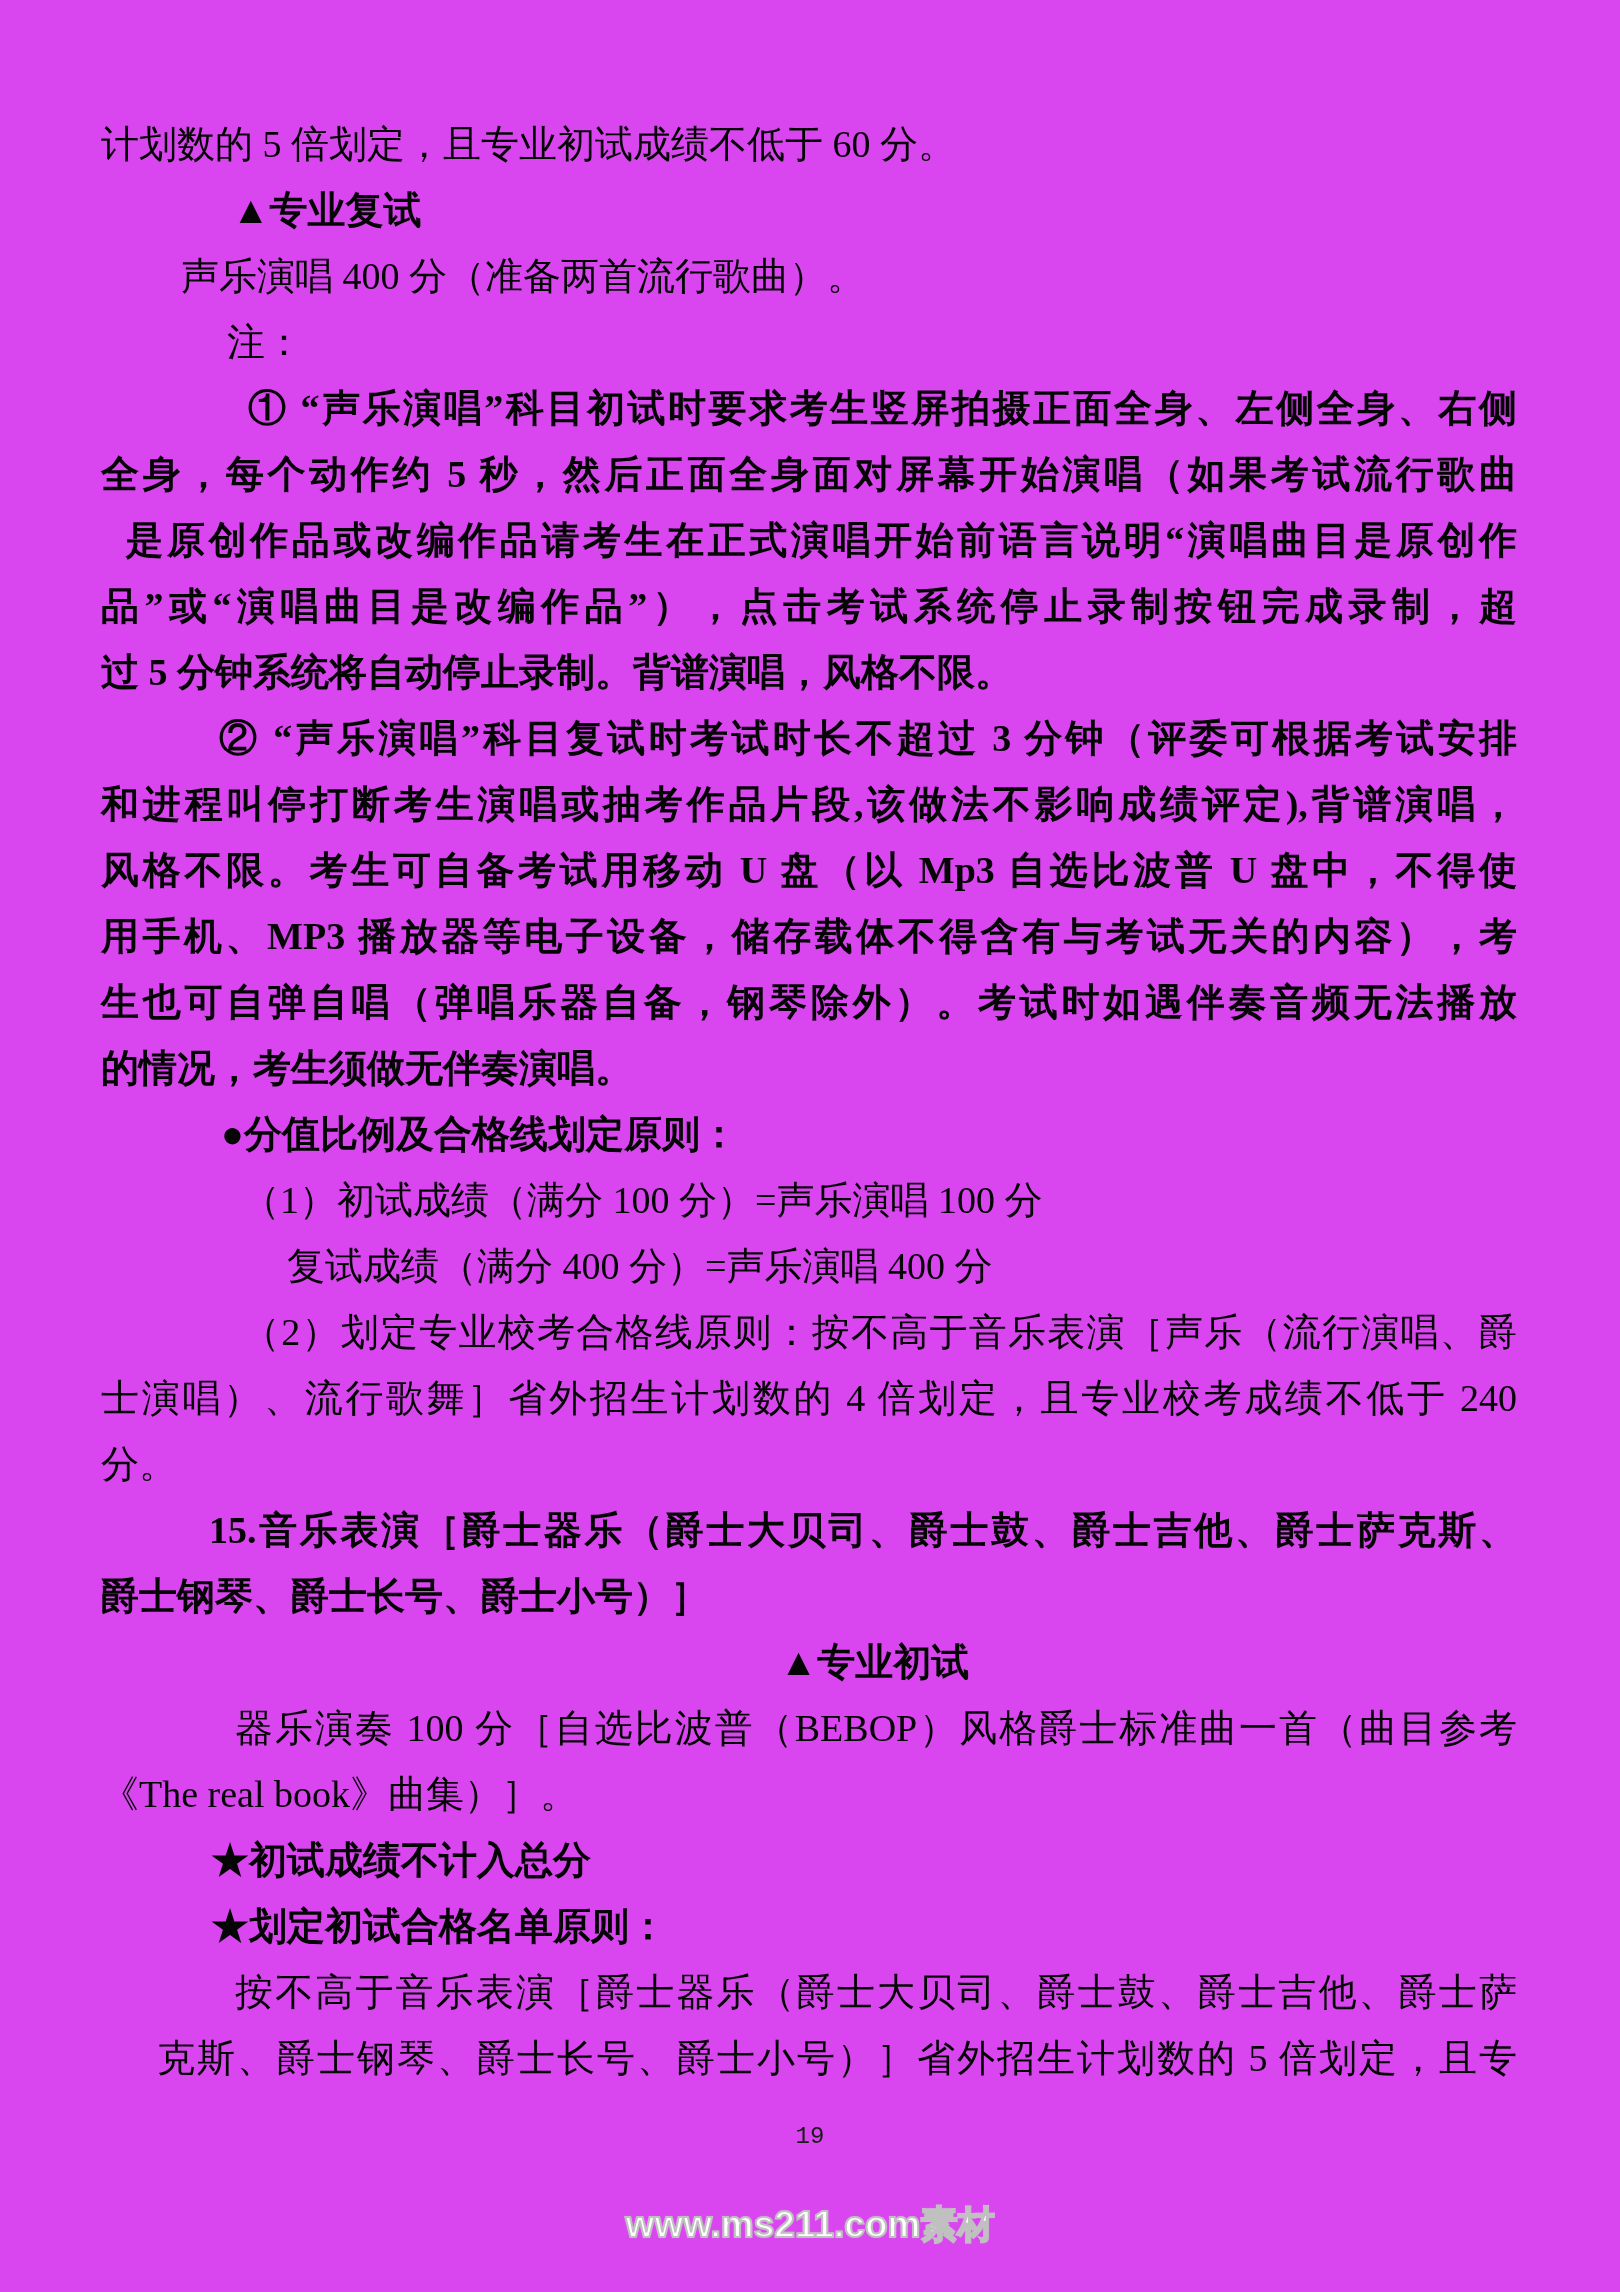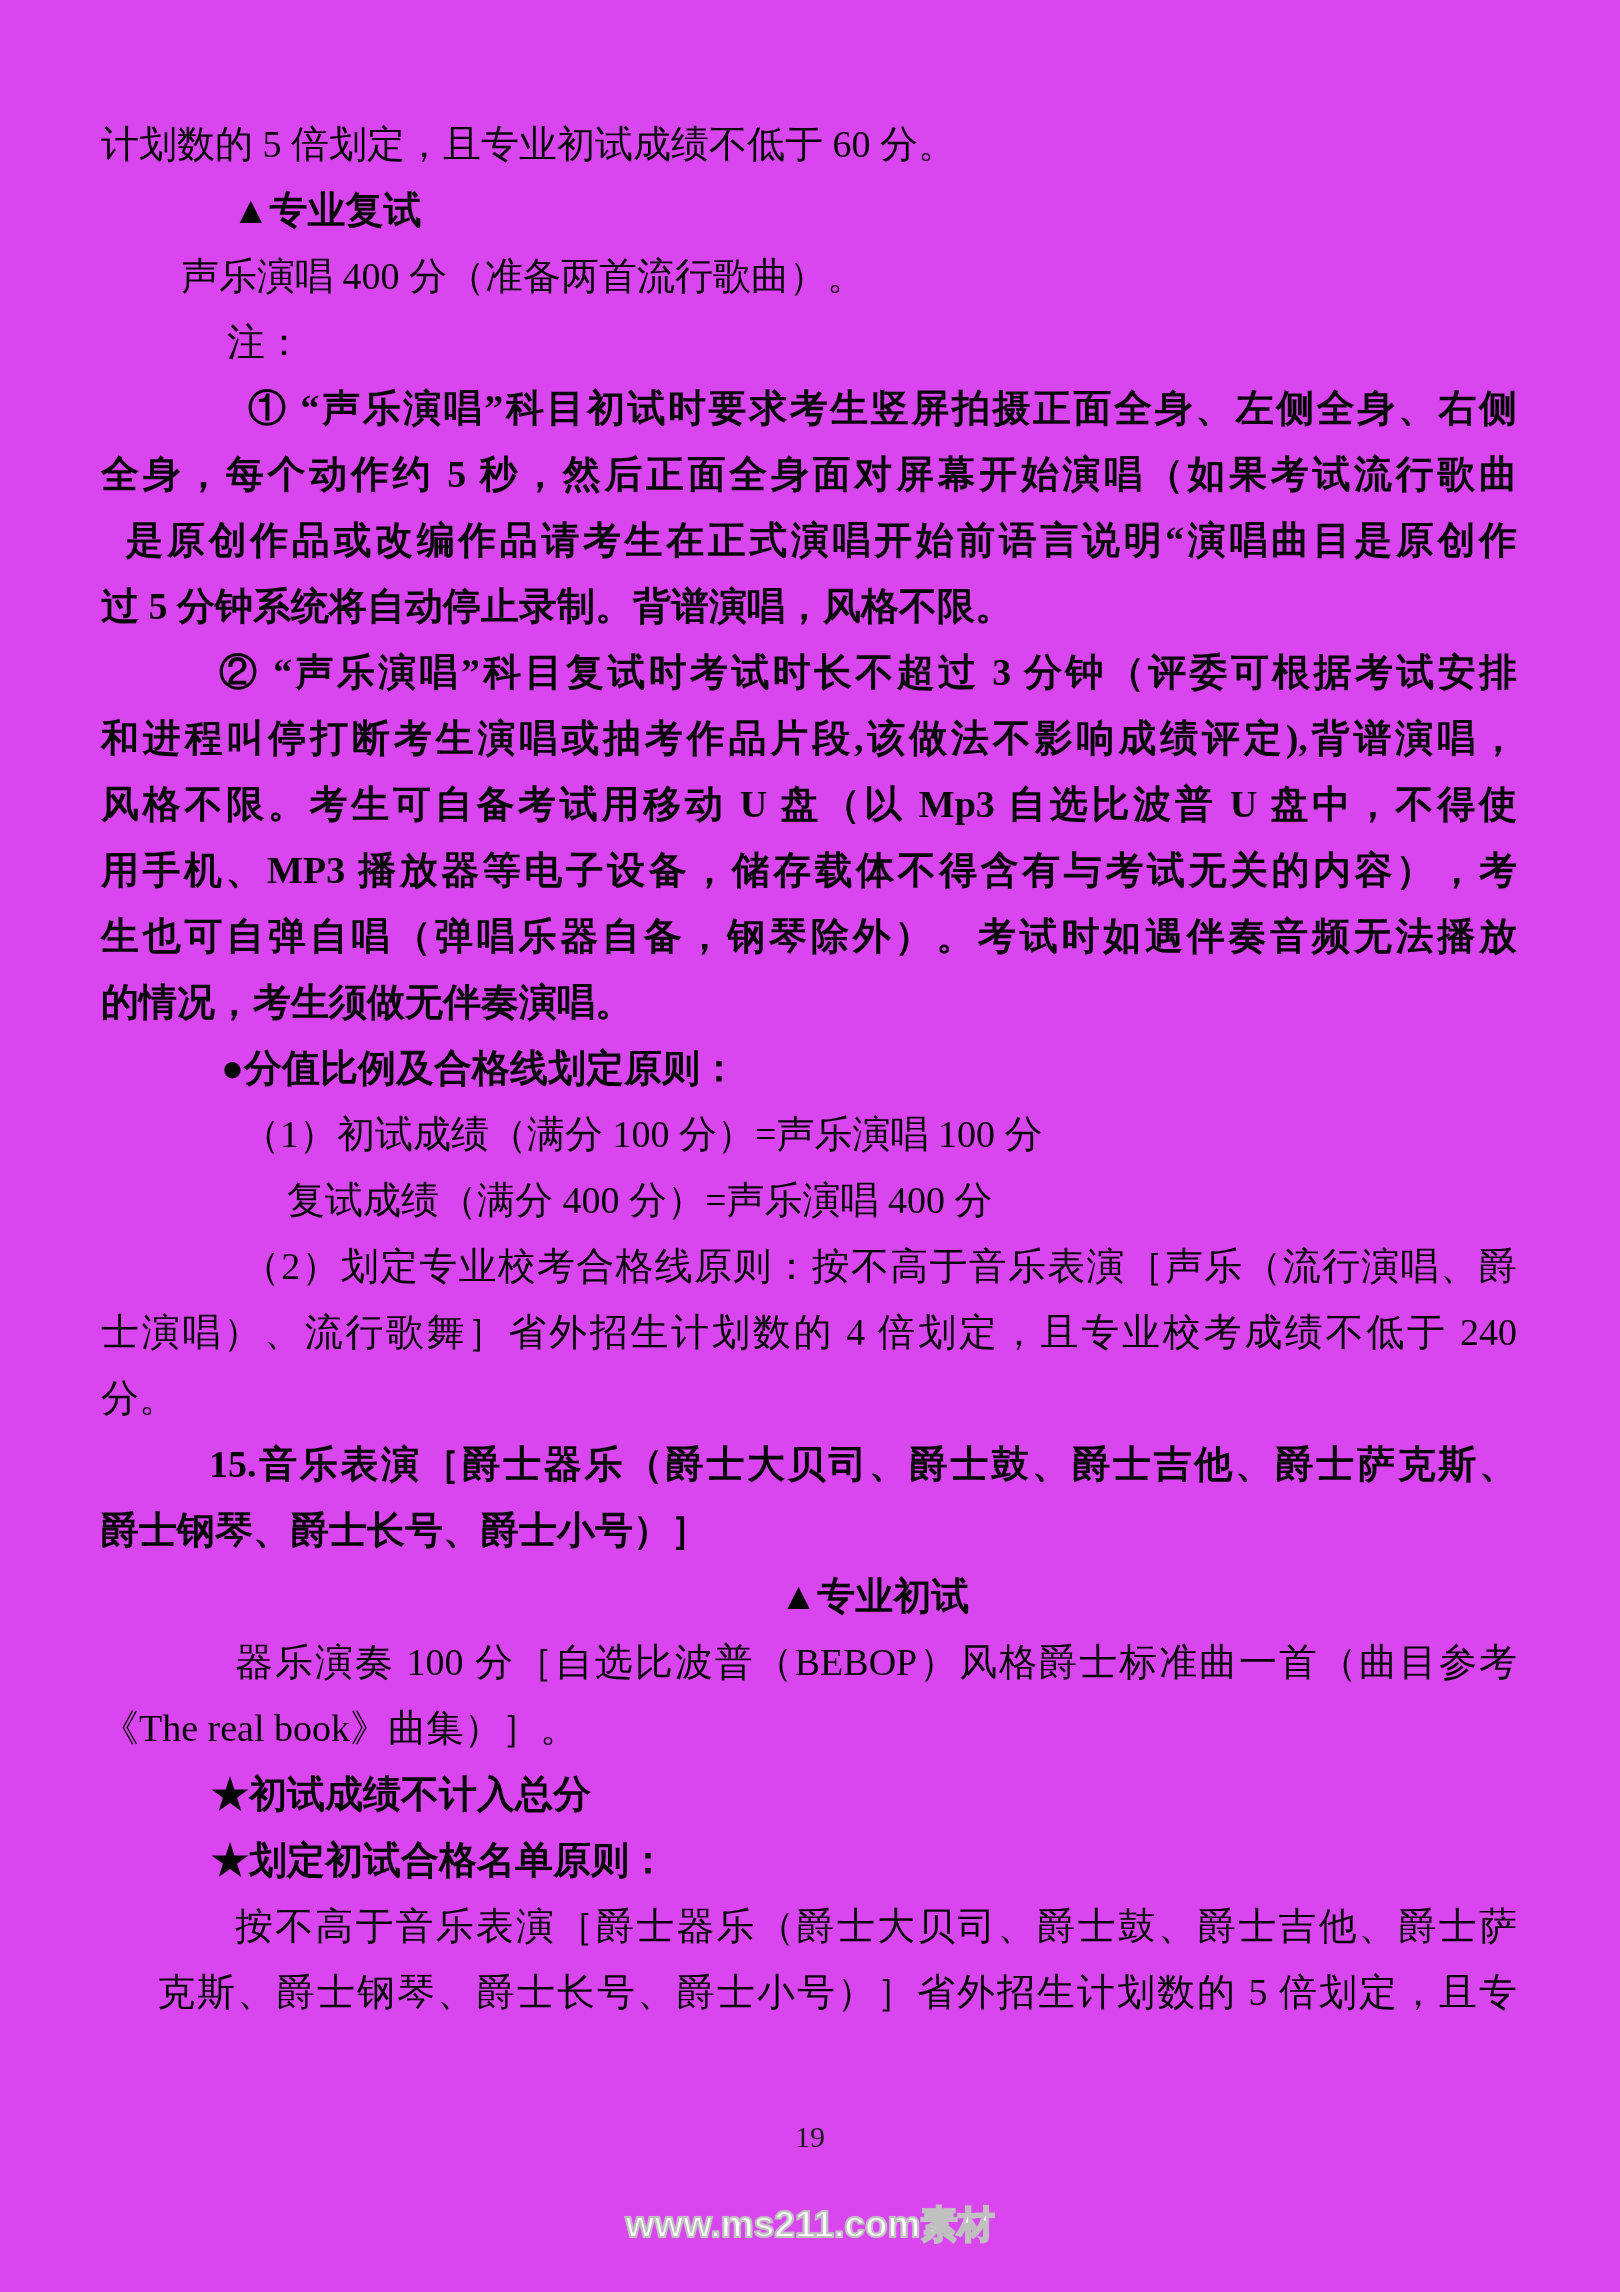--- a/index.html
+++ b/index.html
@@ -25,23 +25,24 @@
   }
   .line.bold{font-weight:bold;}
   .line.justify{
     text-align:justify;
     text-align-last:justify;
   }
   .pagenum{
     position:absolute;
     top:2119px;left:0;width:100%;
     text-align:center;
-    font-size:30px;
+    font-size:24px;
     line-height:35px;
     color:#1a1a1a;
+    font-family:Liberation Mono, monospace;
   }
   .watermark{
     position:absolute;
     top:2203px;left:0;width:100%;
     text-align:center;
     font-family:"Liberation Sans","DejaVu Sans",sans-serif;
     font-weight:bold;
     font-size:37px;
     line-height:43px;
     letter-spacing:0px;
@@ -55,20 +56,21 @@
 
 <div class="page">
   <div class="textblock" id="lines">
       <div class="line" style="text-indent: 0px;">计划数的 5 倍划定，且专业初试成绩不低于 60 分。</div>
       <div class="line bold" style="text-indent: 131px;">▲专业复试</div>
       <div class="line" style="text-indent: 80px;">声乐演唱 400 分（准备两首流行歌曲）。</div>
       <div class="line" style="text-indent: 126px;">注：</div>
       <div class="line bold justify" style="text-indent: 147px;">① “声乐演唱”科目初试时要求考生竖屏拍摄正面全身、左侧全身、右侧</div>
       <div class="line bold justify" style="text-indent: 0px;">全身，每个动作约 5 秒，然后正面全身面对屏幕开始演唱（如果考试流行歌曲</div>
       <div class="line bold justify" style="text-indent: 24.5px;">是原创作品或改编作品请考生在正式演唱开始前语言说明“演唱曲目是原创作</div>
+      <div class="line bold justify" style="text-indent: 0px;">品”或“演唱曲目是改编作品”），点击考试系统停止录制按钮完成录制，超</div>
       <div class="line bold" style="text-indent: 0px;">过 5 分钟系统将自动停止录制。背谱演唱，风格不限。</div>
       <div class="line bold justify" style="text-indent: 118px;">② “声乐演唱”科目复试时考试时长不超过 3 分钟（评委可根据考试安排</div>
       <div class="line bold justify" style="text-indent: 0px;">和进程叫停打断考生演唱或抽考作品片段,该做法不影响成绩评定),背谱演唱，</div>
       <div class="line bold justify" style="text-indent: 0px;">风格不限。考生可自备考试用移动 U 盘（以 Mp3 自选比波普 U 盘中，不得使</div>
       <div class="line bold justify" style="text-indent: 0px;">用手机、MP3 播放器等电子设备，储存载体不得含有与考试无关的内容），考</div>
       <div class="line bold justify" style="text-indent: 0px;">生也可自弹自唱（弹唱乐器自备，钢琴除外）。考试时如遇伴奏音频无法播放</div>
       <div class="line bold" style="text-indent: 0px;">的情况，考生须做无伴奏演唱。</div>
       <div class="line bold" style="text-indent: 120px;">●分值比例及合格线划定原则：</div>
       <div class="line" style="text-indent: 141px;">（1）初试成绩（满分 100 分）=声乐演唱 100 分</div>
       <div class="line" style="text-indent: 186px;">复试成绩（满分 400 分）=声乐演唱 400 分</div>

